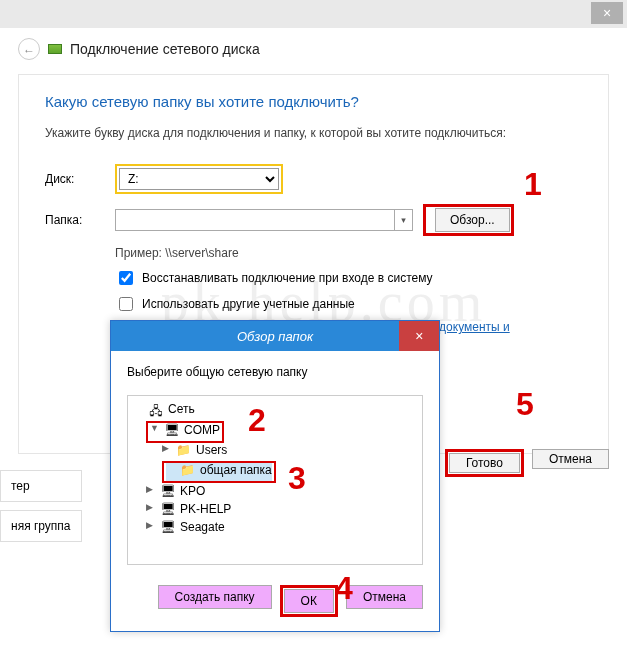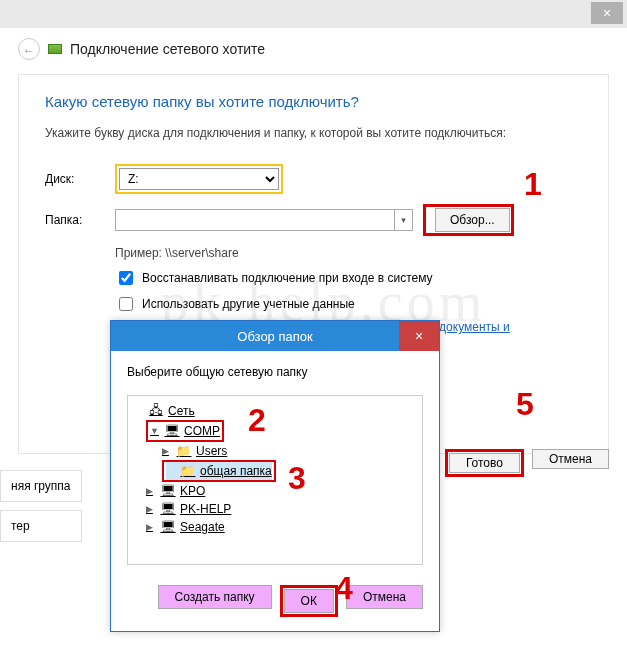--- a/index.html
+++ b/index.html
@@ -41,26 +41,26 @@
 
   
   .explorer-hint { position: absolute; left: 0; top: 470px; font-size: 12px; }
   .explorer-hint .grp { border: 1px solid #ddd; padding: 8px 10px; margin-bottom: 8px; background: #fff; }
 
   
   .watermark { position: absolute; top: 270px; left: 30px; right: 10px; text-align: center; font-size: 56px; color: rgba(120,120,120,0.12); letter-spacing: 4px; pointer-events: none; font-family: Georgia, serif; }
 
   
   .browse-dialog { position: absolute; left: 110px; top: 320px; width: 330px; background: #fff; border: 1px solid #2a6fc9; box-shadow: 0 0 8px rgba(0,0,0,0.2); }
-  .bd-title { height: 30px; background: #2a88d8; color: #fff; font-size: 13px; display: flex; align-items: center; justify-content: center; position: relative; }
+  .bd-title { height: 30px; background: #2a88d8; color: #fff; font-size: 13px; display: flex; align-items: center; justify-content: center; position: relative; font-style: italic; }
   .bd-close { position: absolute; right: 0; top: 0; width: 40px; height: 30px; background: #c94040; color: #fff; display: flex; align-items: center; justify-content: center; font-size: 14px; }
   .bd-body { padding: 14px 16px 10px 16px; }
   .bd-instr { font-size: 12px; margin-bottom: 16px; }
   .tree { border: 1px solid #ccc; height: 170px; padding: 6px 6px; font-size: 12px; overflow: hidden; }
-  .node { display: flex; align-items: center; gap: 4px; height: 18px; text-decoration: underline; }
+  .node { display: flex; gap: 4px; height: 18px; }
   .node .arrow { width: 10px; color: #666; font-size: 9px; }
   .node .ico { width: 16px; text-align: center; }
   .indent1 { margin-left: 12px; }
   .indent2 { margin-left: 28px; }
   .sel { background: #cde6f7; }
   .node-wrap-red { border: 2px solid #d80000; display: inline-flex; padding: 0 2px; }
 
   .bd-footer { display: flex; justify-content: flex-end; gap: 8px; padding: 10px 16px 14px; }
   .bd-footer button { height: 24px; padding: 0 16px; font-size: 12px; border: 1px solid #aaa; background: #f0abfc; }
   .ok-wrap { border: 3px solid #d80000; padding: 1px; display: inline-block; }
@@ -84,21 +84,21 @@
     <span>×</span>
   </div>
 </div>
 
 <div class="wizard">
   <div class="wizard-header">
     <div class="back-circle">
       <span>←</span>
     </div>
     <span class="ico-drive"></span>
-    <span class="wiz-title">Подключение сетевого хотите</span>
+    <span class="wiz-title">Подключение сетевого диска</span>
   </div>
 
   <div class="wizard-body">
     <div class="question">Какую сетевую папку вы хотите подключить?</div>
     <div class="instr">Укажите букву диска для подключения и папку, к которой вы хотите подключиться:</div>
 
     <div class="row">
       <label>Диск:</label>
       <span class="drive-wrap">
         <select class="drive-select">
@@ -139,22 +139,22 @@
     <span class="done-wrap">
       <button>Готово</button>
     </span>
     <button>Отмена</button>
   </div>
 </div>
 
 <div class="watermark">pk-help.com</div>
 
 <div class="explorer-hint">
+  <div class="grp">тер</div>
   <div class="grp">няя группа</div>
-  <div class="grp">тер</div>
 </div>
 
 <div class="browse-dialog">
   <div class="bd-title">
     <span>Обзор папок</span>
     <div class="bd-close">
       <span>×</span>
     </div>
   </div>
   <div class="bd-body">

